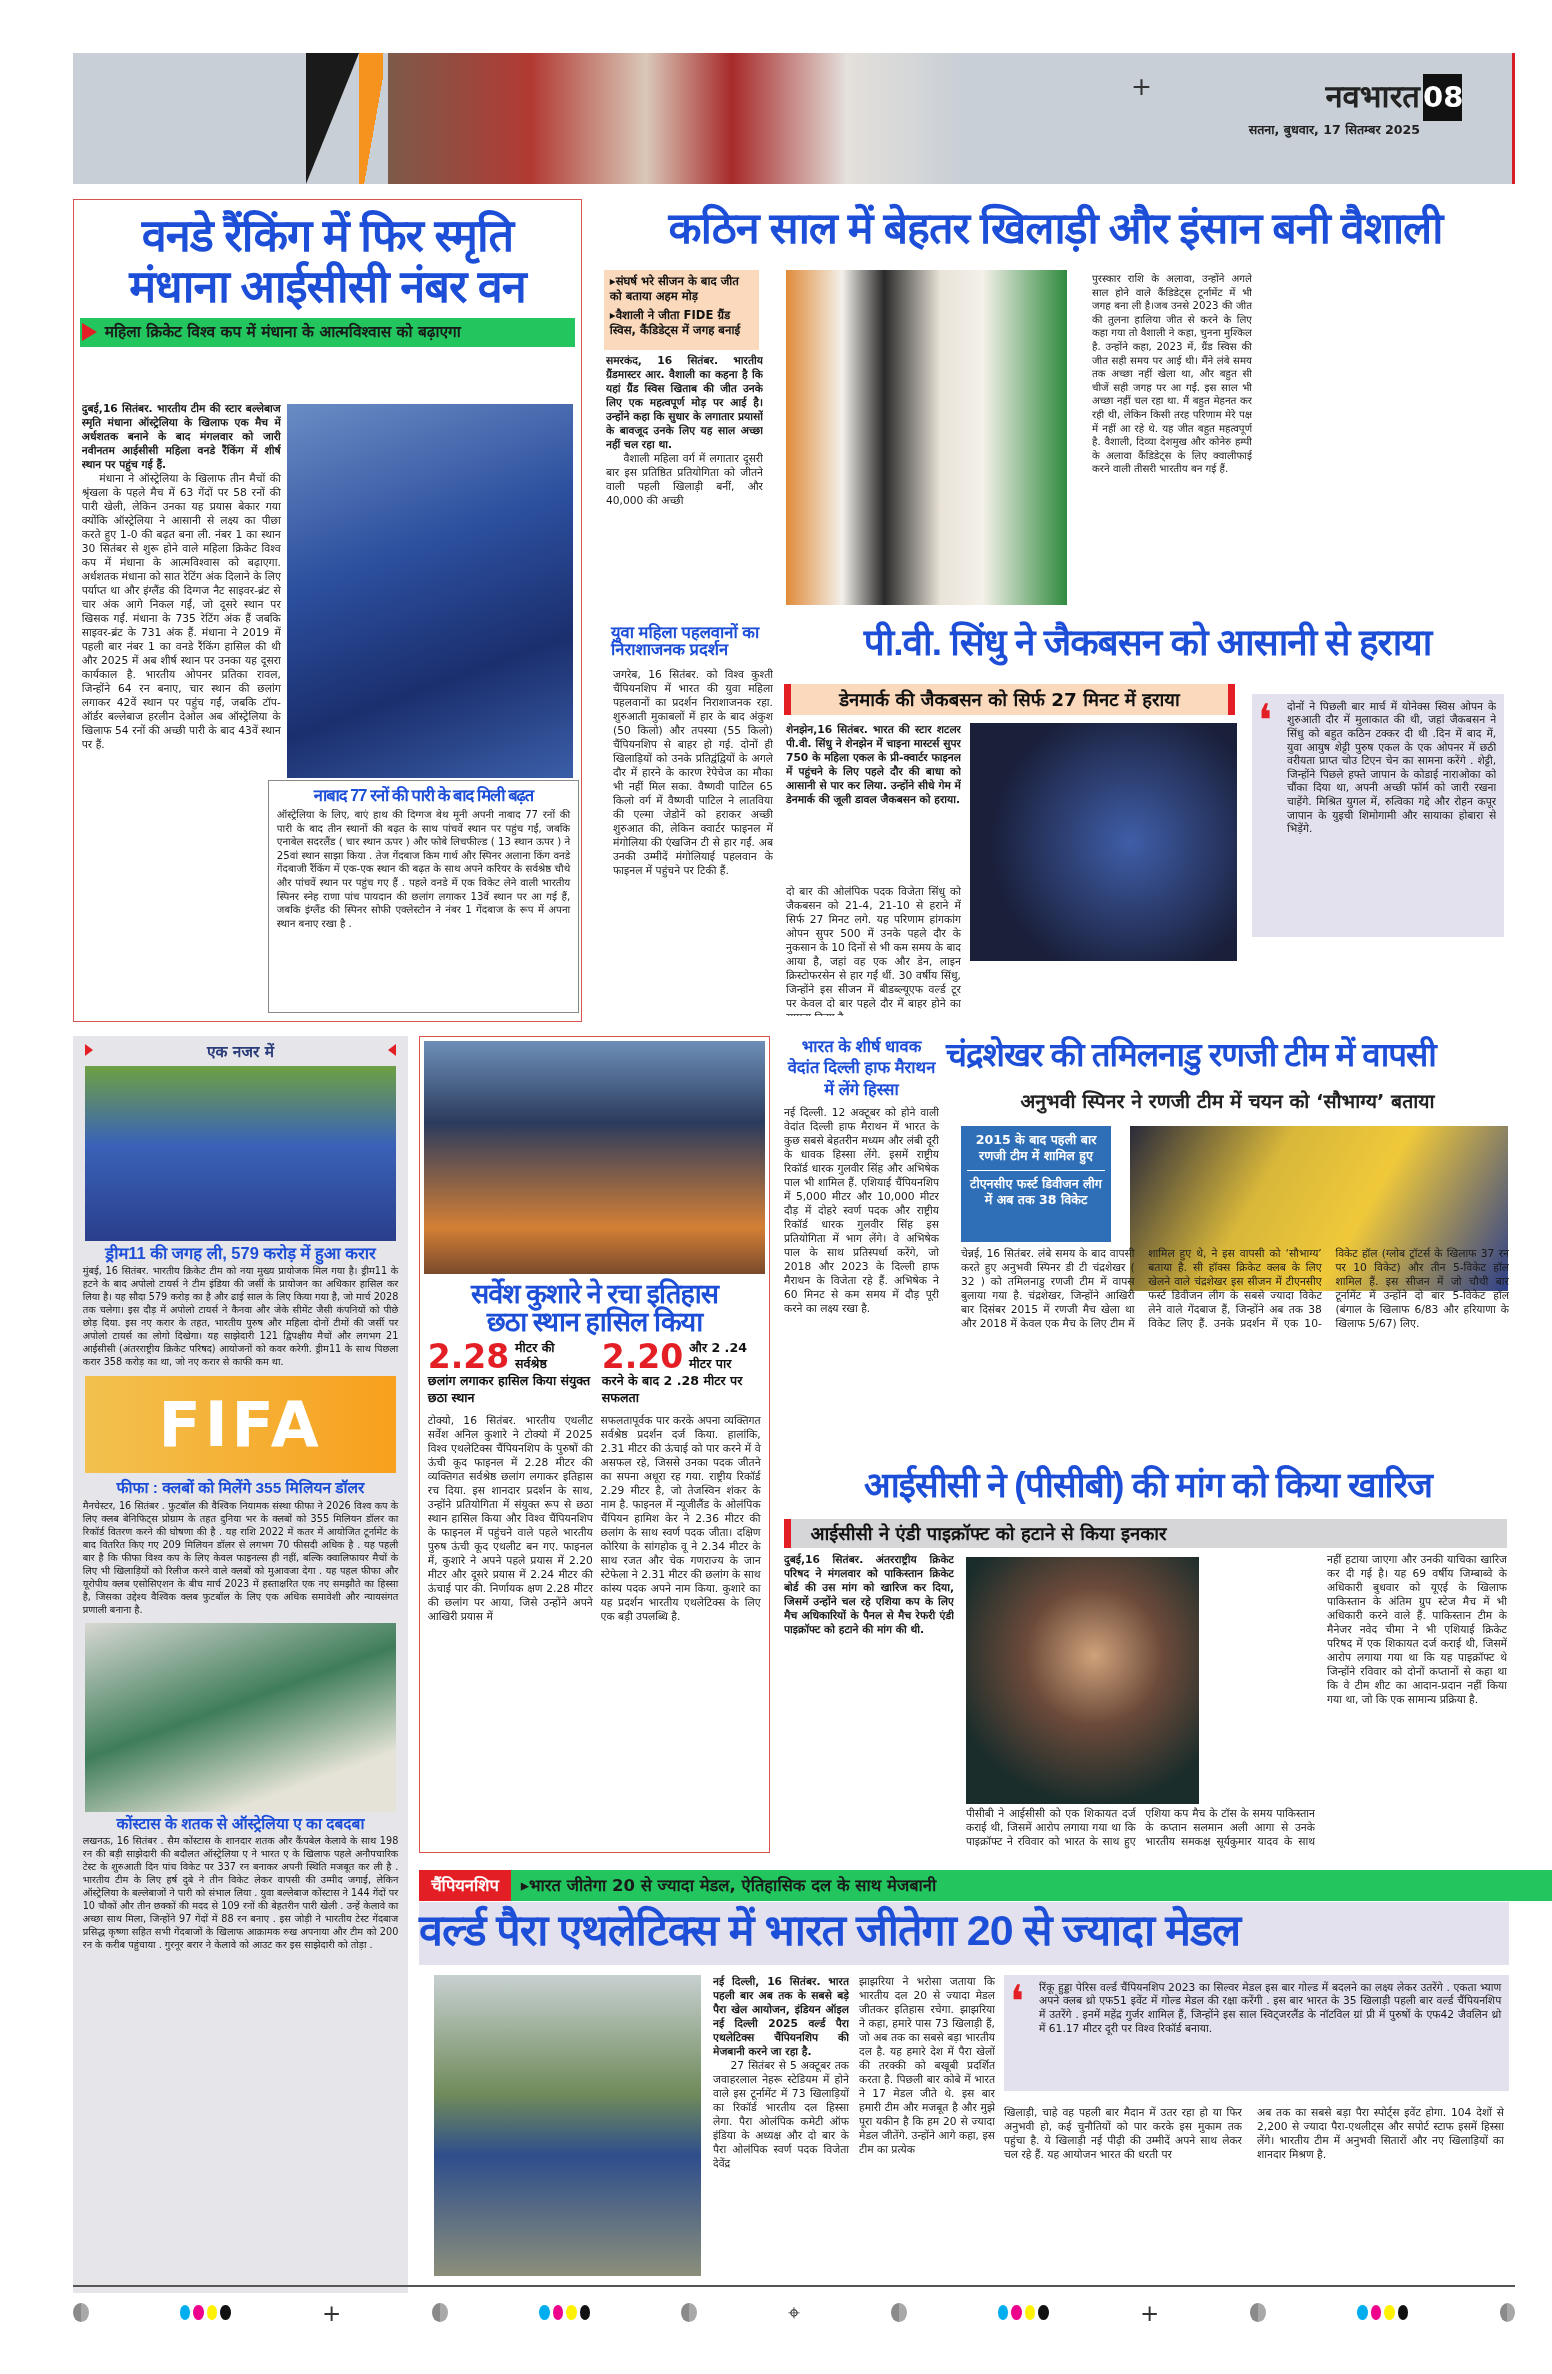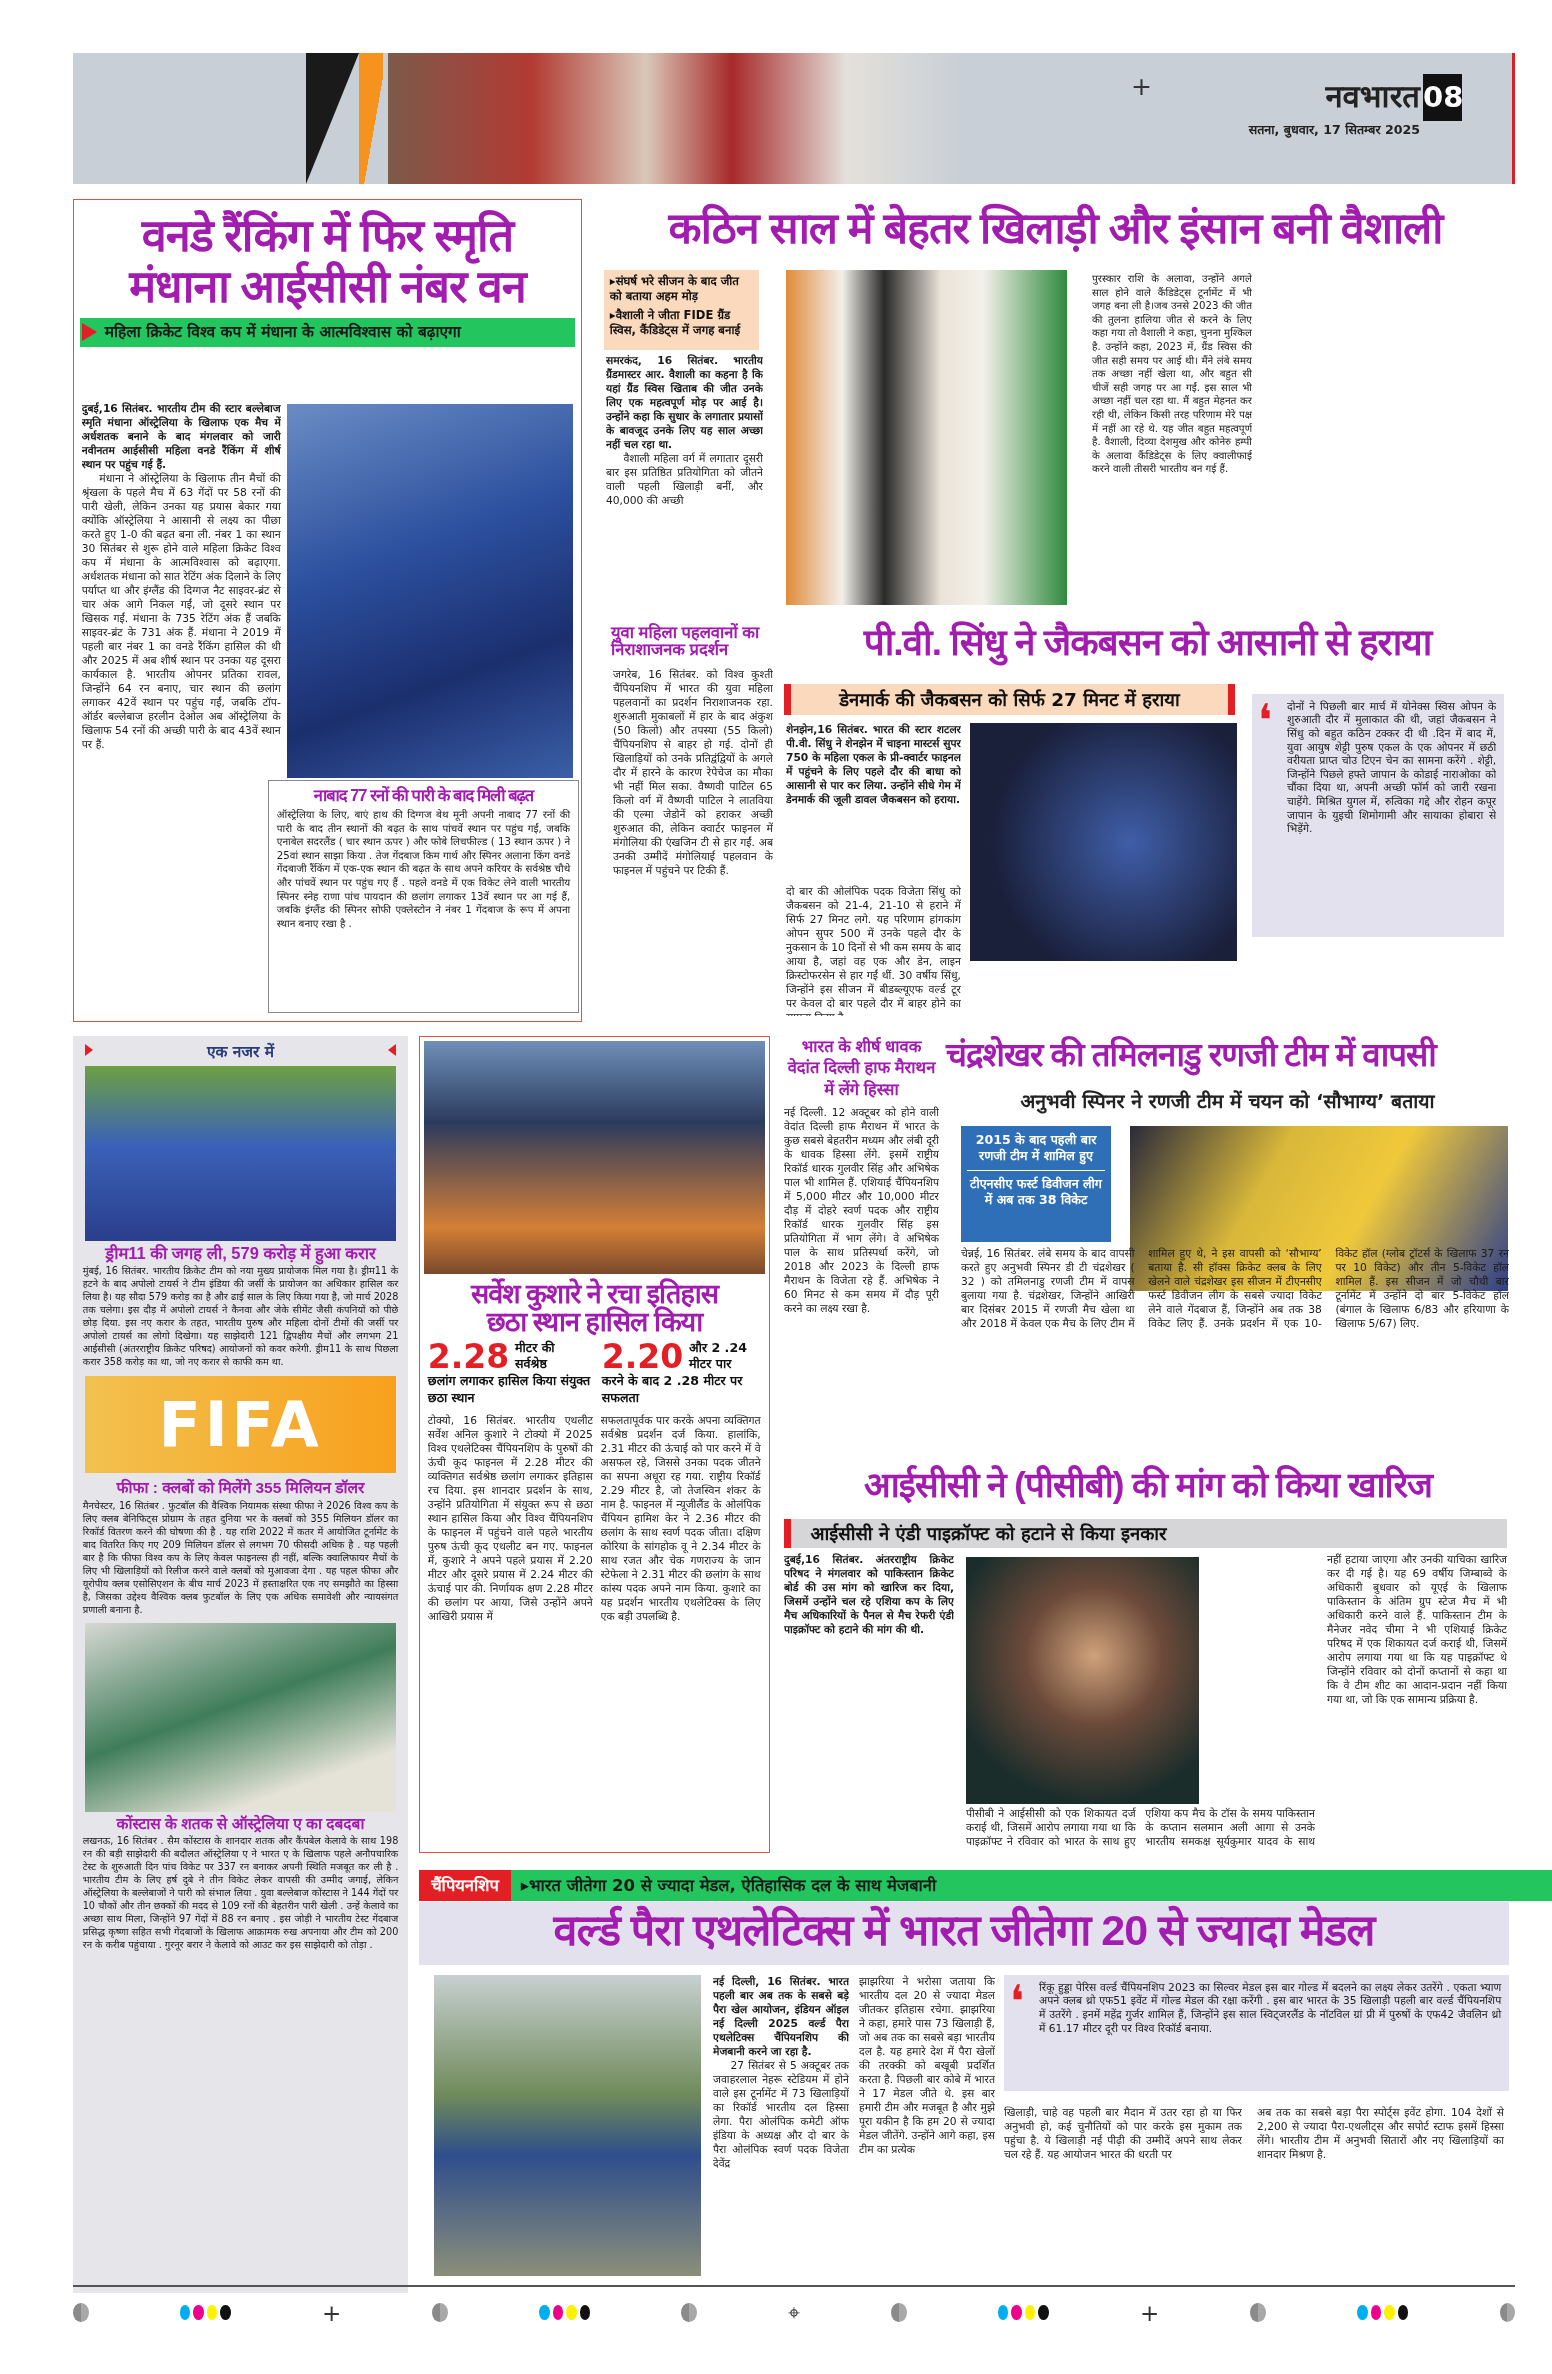--- a/index.html
+++ b/index.html
@@ -1,19 +1,19 @@
 <!DOCTYPE html>
 <html><head>
 <meta charset="utf-8">
 <style>
 *{box-sizing:border-box;margin:0;padding:0}
 body{width:1553px;height:2375px;background:#fff;font-family:"DejaVu Sans","Liberation Sans",sans-serif;color:#111;position:relative;overflow:hidden}
 .abs{position:absolute}
 .txt{font-size:10.7px;line-height:14px;text-align:justify;color:#1a1a1a}
-.hl{font-family:"Liberation Sans","DejaVu Sans",sans-serif;font-weight:bold;color:#a21caf;letter-spacing:-1px;line-height:1.05}
+.hl{font-family:"Liberation Sans","DejaVu Sans",sans-serif;font-weight:bold;color:#1d4ed8;letter-spacing:-1px;line-height:1.05}
 .img{overflow:hidden}
 
 #mast{left:73px;top:53px;width:1442px;height:131px;background:#c9cfd6;border-right:3.9px solid #d62027}
 #khel-block{left:0;top:0;width:286px;height:131px;background:#e41e25;display:flex;align-items:center;justify-content:center}
 #khel-block span{font-size:76px;font-weight:bold;color:#fff;text-shadow:2.9px 2.9px 0 #7a0a0e}
 #mast-tri{left:233px;top:0;width:0;height:0;border-left:53px solid #1a1a1a;border-bottom:131px solid transparent}
 #mast-tri2{left:286px;top:0;width:24px;height:131px;background:linear-gradient(100deg,#f6921e 60%,#c9cfd6 60%)}
 #mast-photo{left:315px;top:0;width:573px;height:131px;background:linear-gradient(90deg,#7d5a4a,#b23a33 25%,#d9c8b8 45%,#a72a2a 60%,#e4e0db 80%,#c9cfd6)}
 #brand{right:92px;top:21.3px;font-size:31px;font-weight:bold;color:#222}
 #pageno{right:50px;top:21.3px;width:39px;height:47px;background:#111;color:#fff;font-size:29px;font-weight:bold;text-align:center;line-height:47px}
@@ -155,21 +155,21 @@
   </div>
 <div class="abs img" style="left:966px;top:1557px;width:233px;height:247px;background:radial-gradient(circle at 55% 40%,#cfa27a 0%,#6c4a3a 35%,#1b2d2b 75%)"></div>
 <div class="abs txt" style="left:966px;top:1807px;width:349px;height:44px;column-count:2;column-gap:9.7px;overflow:hidden">पीसीबी ने आईसीसी को एक शिकायत दर्ज कराई थी, जिसमें आरोप लगाया गया था कि पाइक्रॉफ्ट ने रविवार को भारत के साथ हुए एशिया कप मैच के टॉस के समय पाकिस्तान के कप्तान सलमान अली आगा से उनके भारतीय समकक्ष सूर्यकुमार यादव के साथ हाथ न मिलाने के लिए कहा था. आईसीसी ने कहा, सोमवार देर रात, आईसीसी ने पीसीबी को जवाब भेजा जिसमें कहा गया था कि पाइक्रॉफ्ट को</div>
 <div class="abs txt" style="left:1327px;top:1553px;width:180px;height:296px;overflow:hidden">नहीं हटाया जाएगा और उनकी याचिका खारिज कर दी गई है। यह 69 वर्षीय जिम्बाब्वे के अधिकारी बुधवार को यूएई के खिलाफ पाकिस्तान के अंतिम ग्रुप स्टेज मैच में भी अधिकारी करने वाले हैं. पाकिस्तान टीम के मैनेजर नवेद चीमा ने भी एशियाई क्रिकेट परिषद में एक शिकायत दर्ज कराई थी, जिसमें आरोप लगाया गया था कि यह पाइक्रॉफ्ट थे जिन्होंने रविवार को दोनों कप्तानों से कहा था कि वे टीम शीट का आदान-प्रदान नहीं किया गया था, जो कि एक सामान्य प्रक्रिया है.</div>
 
 <div class="abs" style="left:419px;top:1870px;width:1252px;height:31px;display:flex">
   <div class="redbar" style="width:92px;text-align:center;font-size:16.5px;line-height:31px">चैंपियनशिप</div>
   <div class="sub-yellow" style="flex:1;font-size:16.5px;line-height:31px;padding-left:9.7px">▸<span>भारत जीतेगा 20 से ज्यादा मेडल, ऐतिहासिक दल के साथ मेजबानी</span></div>
 </div>
 <div class="abs lavender" style="left:419px;top:1902px;width:1090px;height:63px">
-  <div class="hl" style="font-size:43px;text-align:center;padding-top:5.8px">वर्ल्ड पैरा एथलेटिक्स में भारत जीतेगा 20 से ज्यादा मेडल</div>
+  <div class="hl" style="font-size:43px;padding-top:5.8px">वर्ल्ड पैरा एथलेटिक्स में भारत जीतेगा 20 से ज्यादा मेडल</div>
 </div>
 <div class="abs img" style="left:434px;top:1975px;width:267px;height:301px;background:linear-gradient(180deg,#c7d0d0 0%,#6f8a5a 40%,#2e4e8c 60%,#8b8f7a 100%)"></div>
 <div class="abs txt" style="left:713px;top:1975px;width:136px;height:306px;overflow:hidden">
   <p style="font-weight:bold">नई दिल्ली, 16 सितंबर. भारत पहली बार अब तक के सबसे बड़े पैरा खेल आयोजन, इंडियन ऑइल नई दिल्ली 2025 वर्ल्ड पैरा एथलेटिक्स चैंपियनशिप की मेजबानी करने जा रहा है.</p>
   <p style="text-indent:17.5px">27 सितंबर से 5 अक्टूबर तक जवाहरलाल नेहरू स्टेडियम में होने वाले इस टूर्नामेंट में 73 खिलाड़ियों का रिकॉर्ड भारतीय दल हिस्सा लेगा. पैरा ओलंपिक कमेटी ऑफ इंडिया के अध्यक्ष और दो बार के पैरा ओलंपिक स्वर्ण पदक विजेता देवेंद्र</p>
 </div>
 <div class="abs txt" style="left:859px;top:1975px;width:136px;height:306px;overflow:hidden">झाझरिया ने भरोसा जताया कि भारतीय दल 20 से ज्यादा मेडल जीतकर इतिहास रचेगा. झाझरिया ने कहा, हमारे पास 73 खिलाड़ी हैं, जो अब तक का सबसे बड़ा भारतीय दल है. यह हमारे देश में पैरा खेलों की तरक्की को बखूबी प्रदर्शित करता है. पिछली बार कोबे में भारत ने 17 मेडल जीते थे. इस बार हमारी टीम और मजबूत है और मुझे पूरा यकीन है कि हम 20 से ज्यादा मेडल जीतेंगे. उन्होंने आगे कहा, इस टीम का प्रत्येक</div>
 <div class="abs lavender" style="left:1004px;top:1975px;width:505px;height:116px;padding:5.8px 7.8px 5.8px 35px">
   <span class="abs quote" style="left:5.8px;top:3.9px">❛</span>
   <div class="txt" style="font-size:10.7px;line-height:13.6px">रिंकू हुड्डा पेरिस वर्ल्ड चैंपियनशिप 2023 का सिल्वर मेडल इस बार गोल्ड में बदलने का लक्ष्य लेकर उतरेंगे . एकता भ्याण अपने क्लब थ्रो एफ51 इवेंट में गोल्ड मेडल की रक्षा करेंगी . इस बार भारत के 35 खिलाड़ी पहली बार वर्ल्ड चैंपियनशिप में उतरेंगे . इनमें महेंद्र गुर्जर शामिल हैं, जिन्होंने इस साल स्विट्जरलैंड के नॉटविल ग्रां प्री में पुरुषों के एफ42 जैवलिन थ्रो में 61.17 मीटर दूरी पर विश्व रिकॉर्ड बनाया.</div>

